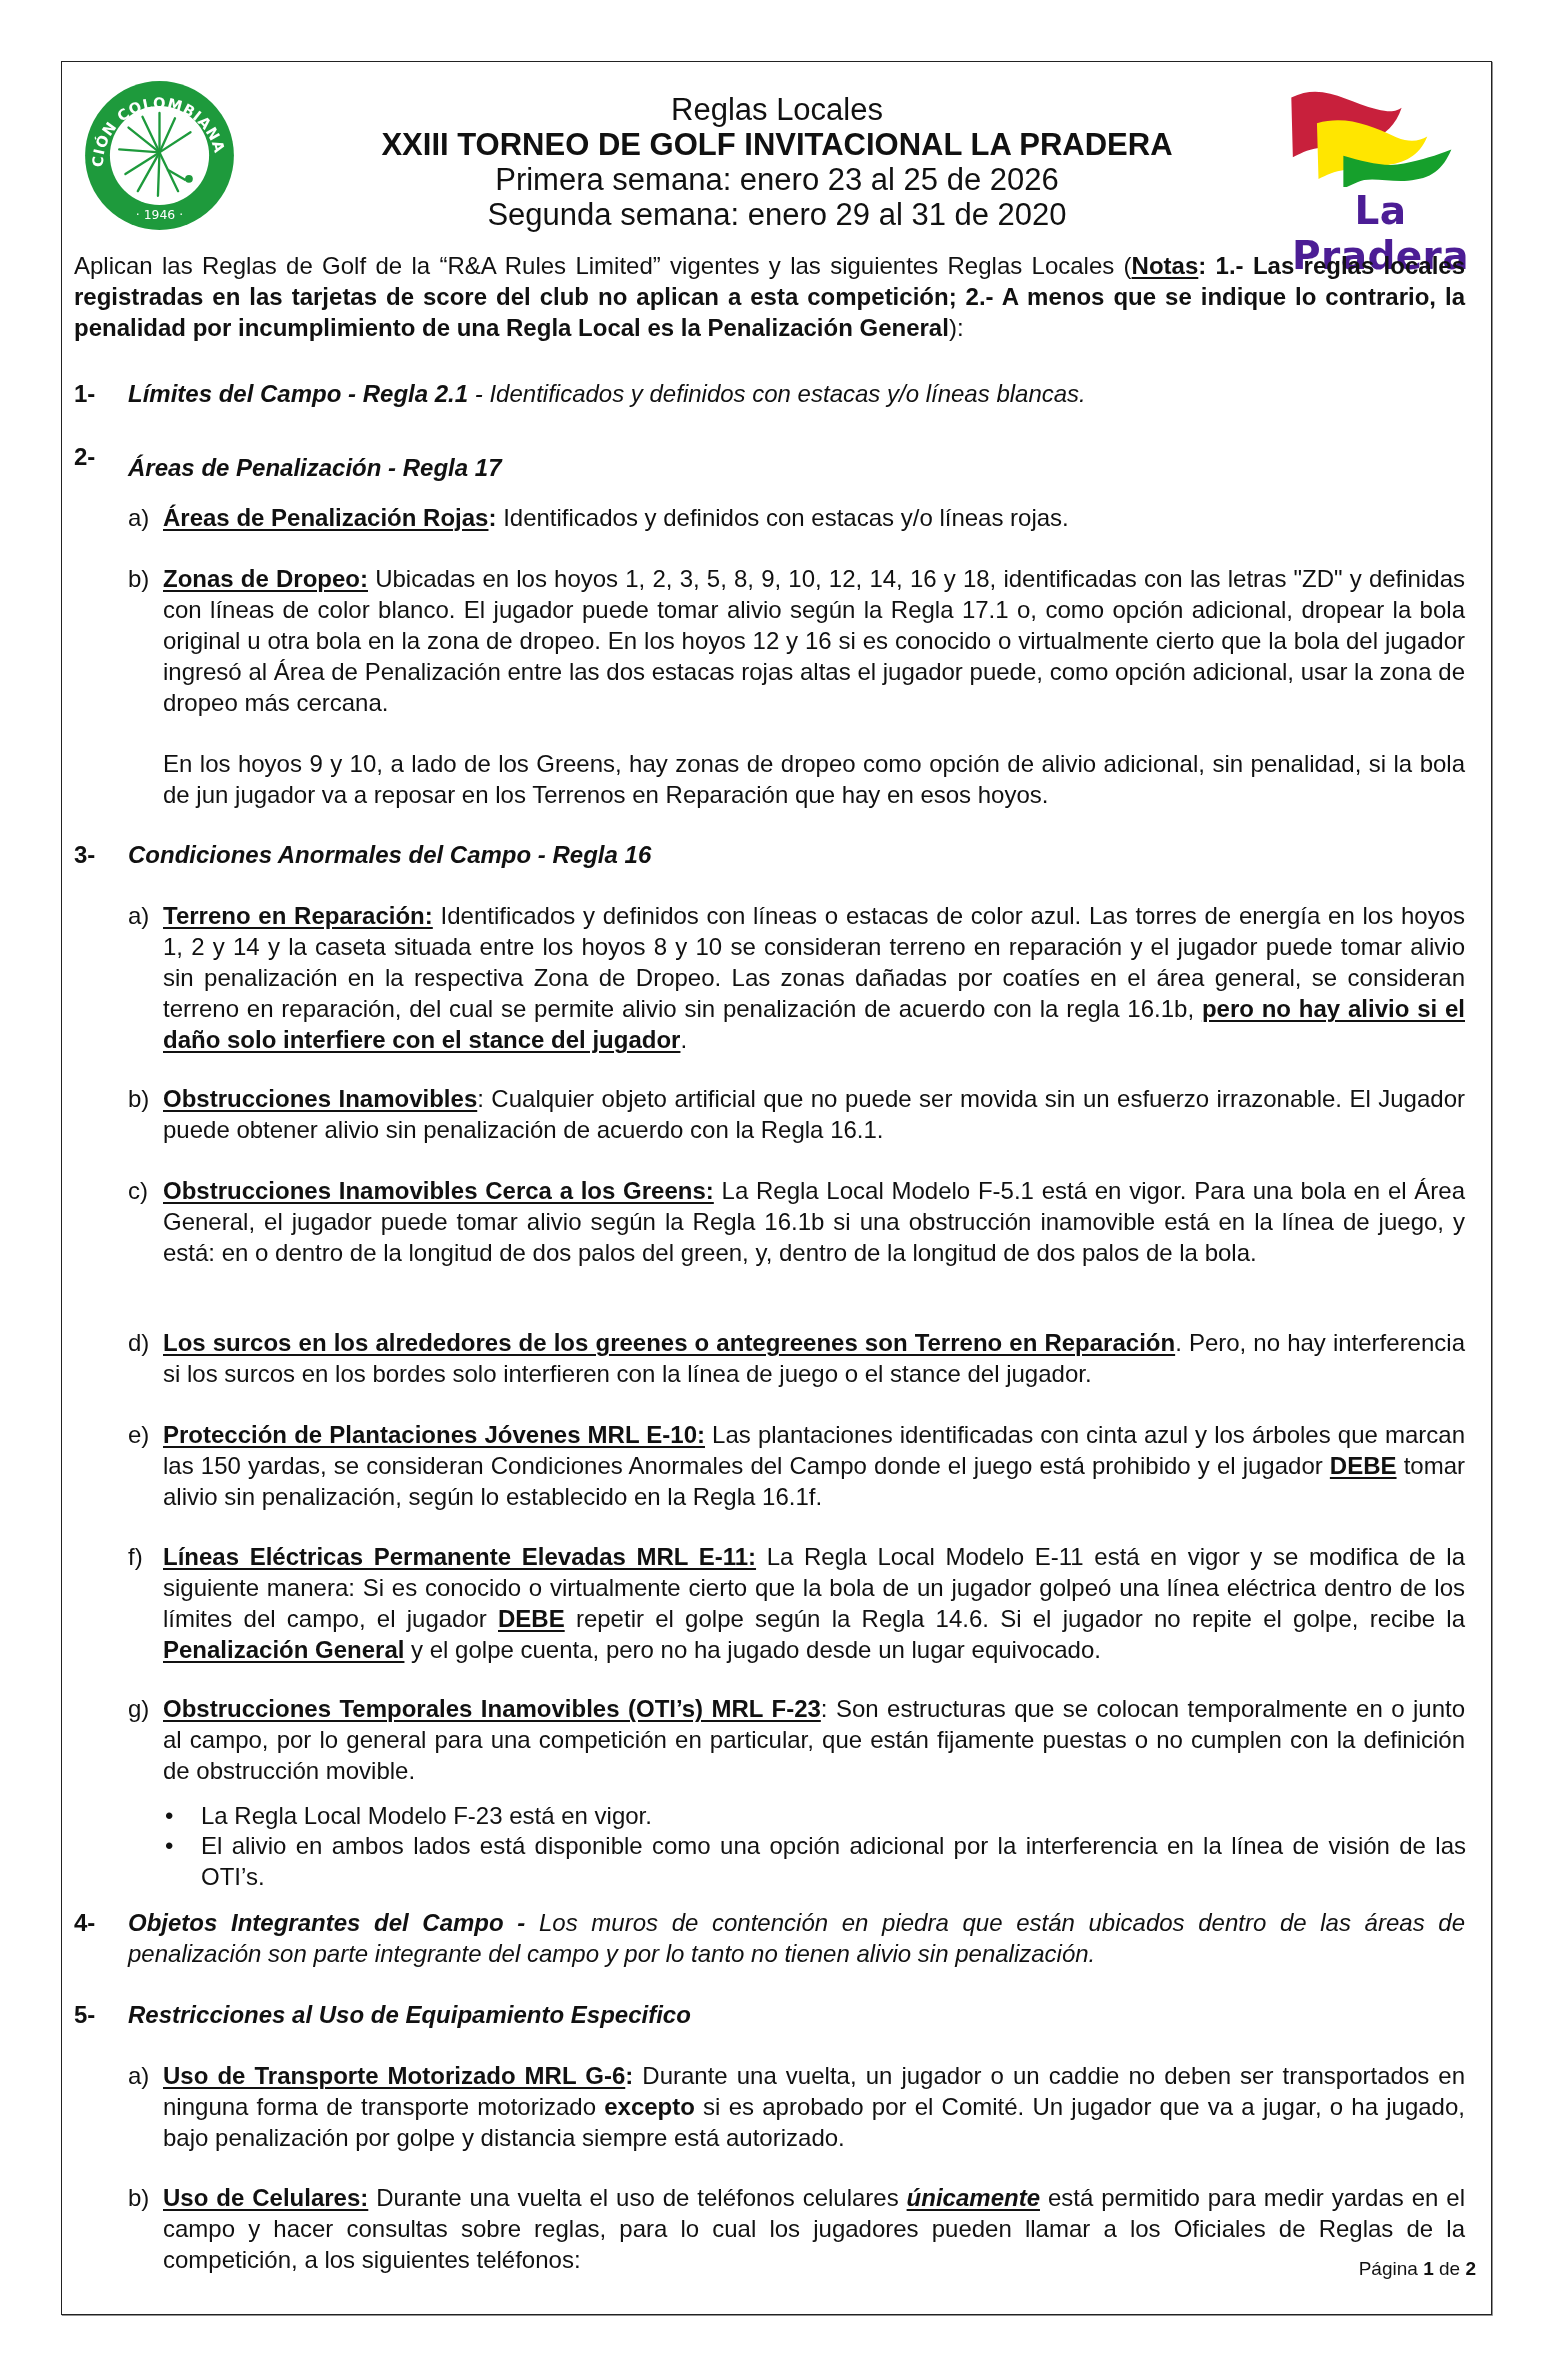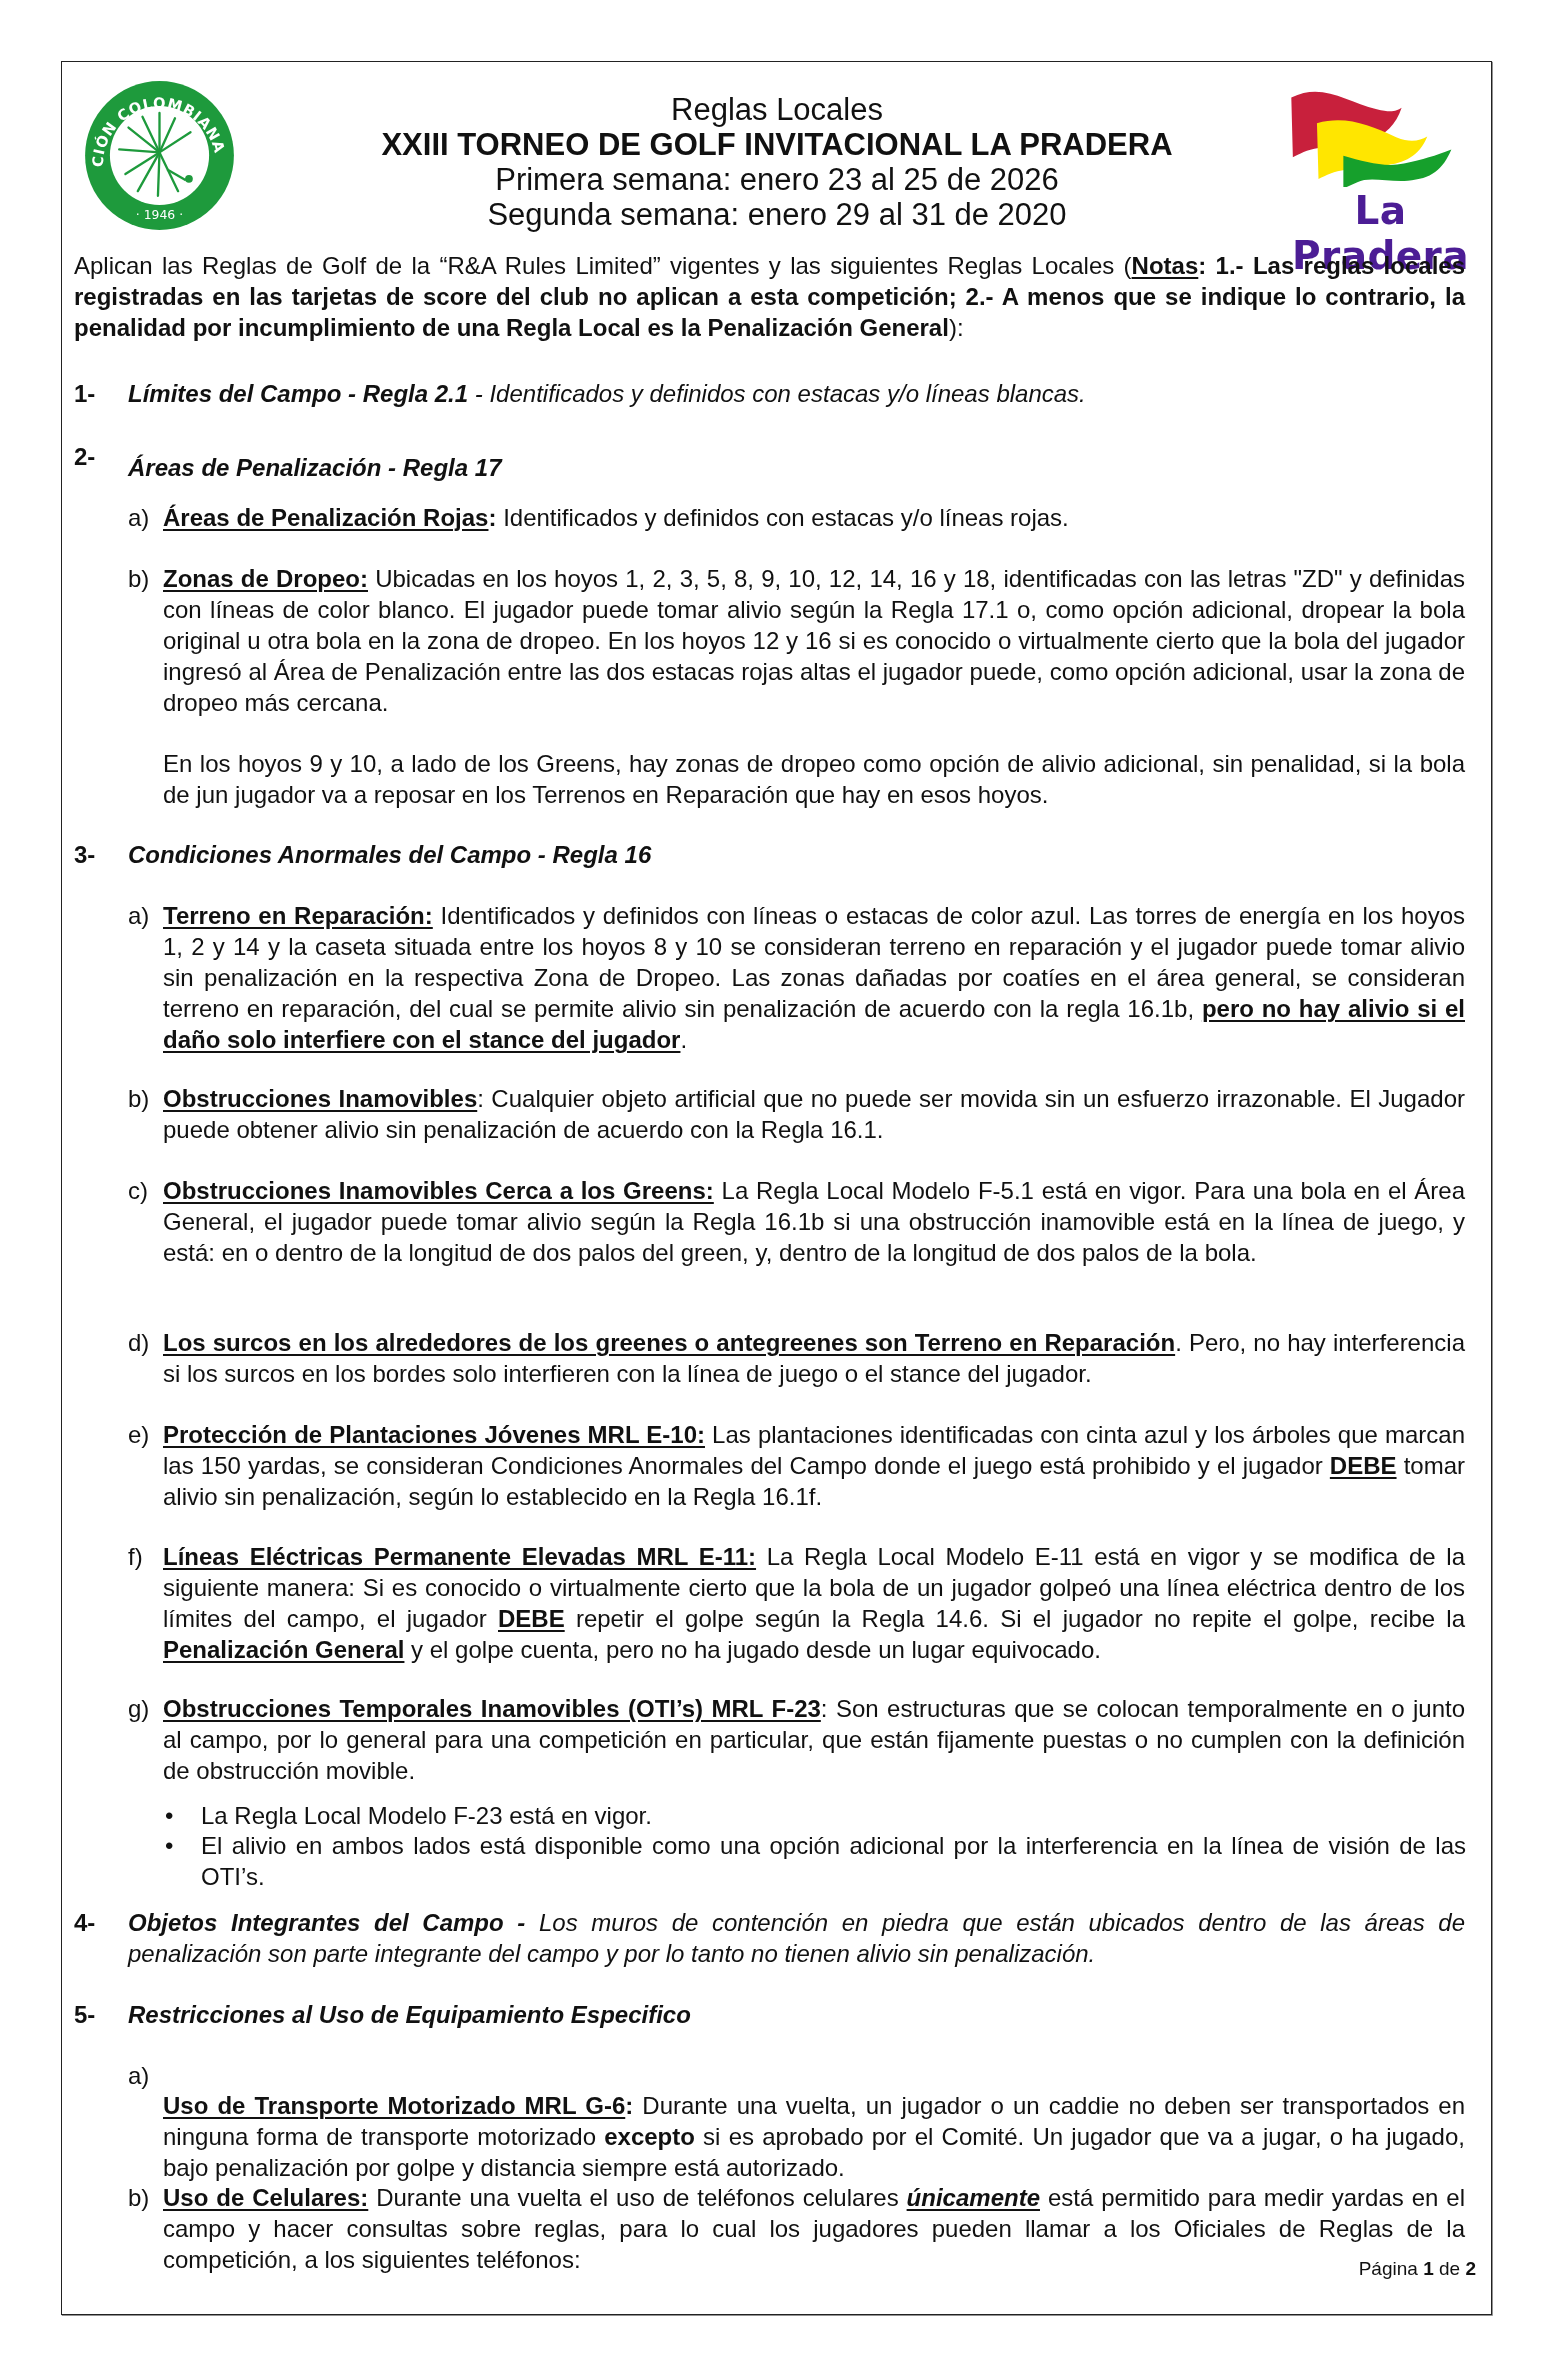--- a/index.html
+++ b/index.html
@@ -148,21 +148,21 @@
 <div class="blk sec" style="top:1907px;">
   <span class="b">Objetos Integrantes del Campo -</span><span> Los muros de contención en piedra que están ubicados dentro de las áreas de penalización son parte integrante del campo y por lo tanto no tienen alivio sin penalización.</span>
 </div>
 
 <div class="num" style="top:1999px;">5-</div>
 <div class="blk sec" style="top:1999px;">
   <span class="b">Restricciones al Uso de Equipamiento Especifico</span>
 </div>
 
 <div class="ltr" style="top:2060px;">a)</div>
-<div class="blk sub" style="top:2060px;margin-top:30px;">
+<div class="blk sub" style="top:2060px;">
   <span class="b u">Uso de Transporte Motorizado MRL G-6</span><span class="b">:</span><span> Durante una vuelta, un jugador o un caddie no deben ser transportados en ninguna forma de transporte motorizado </span><span class="b">excepto</span><span> si es aprobado por el Comité. Un jugador que va a jugar, o ha jugado, bajo penalización por golpe y distancia siempre está autorizado.</span>
 </div>
 
 <div class="ltr" style="top:2182px;">b)</div>
 <div class="blk sub" style="top:2182px;">
   <span class="b u">Uso de Celulares:</span><span> Durante una vuelta el uso de teléfonos celulares </span><span class="b i u">únicamente</span><span> está permitido para medir yardas en el campo y hacer consultas sobre reglas, para lo cual los jugadores pueden llamar a los Oficiales de Reglas de la competición, a los siguientes teléfonos:</span>
 </div>
 
 <div class="footer">
   <span>Página</span>

